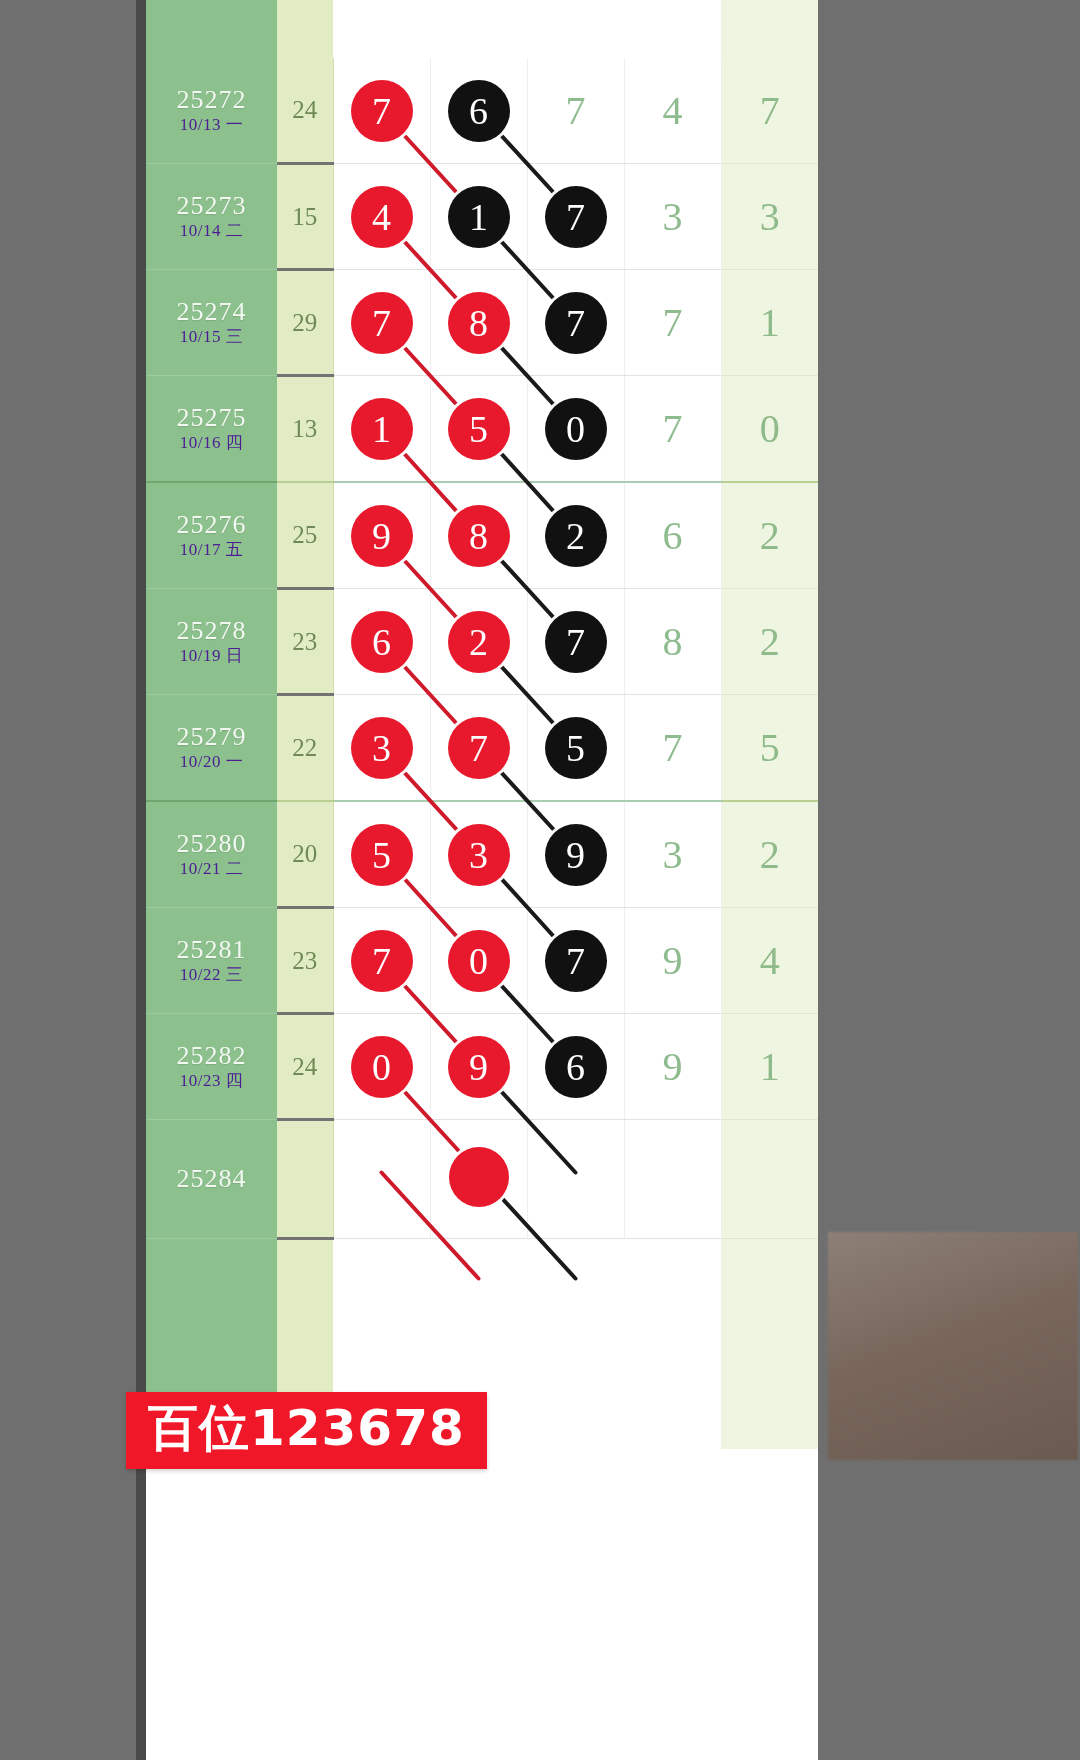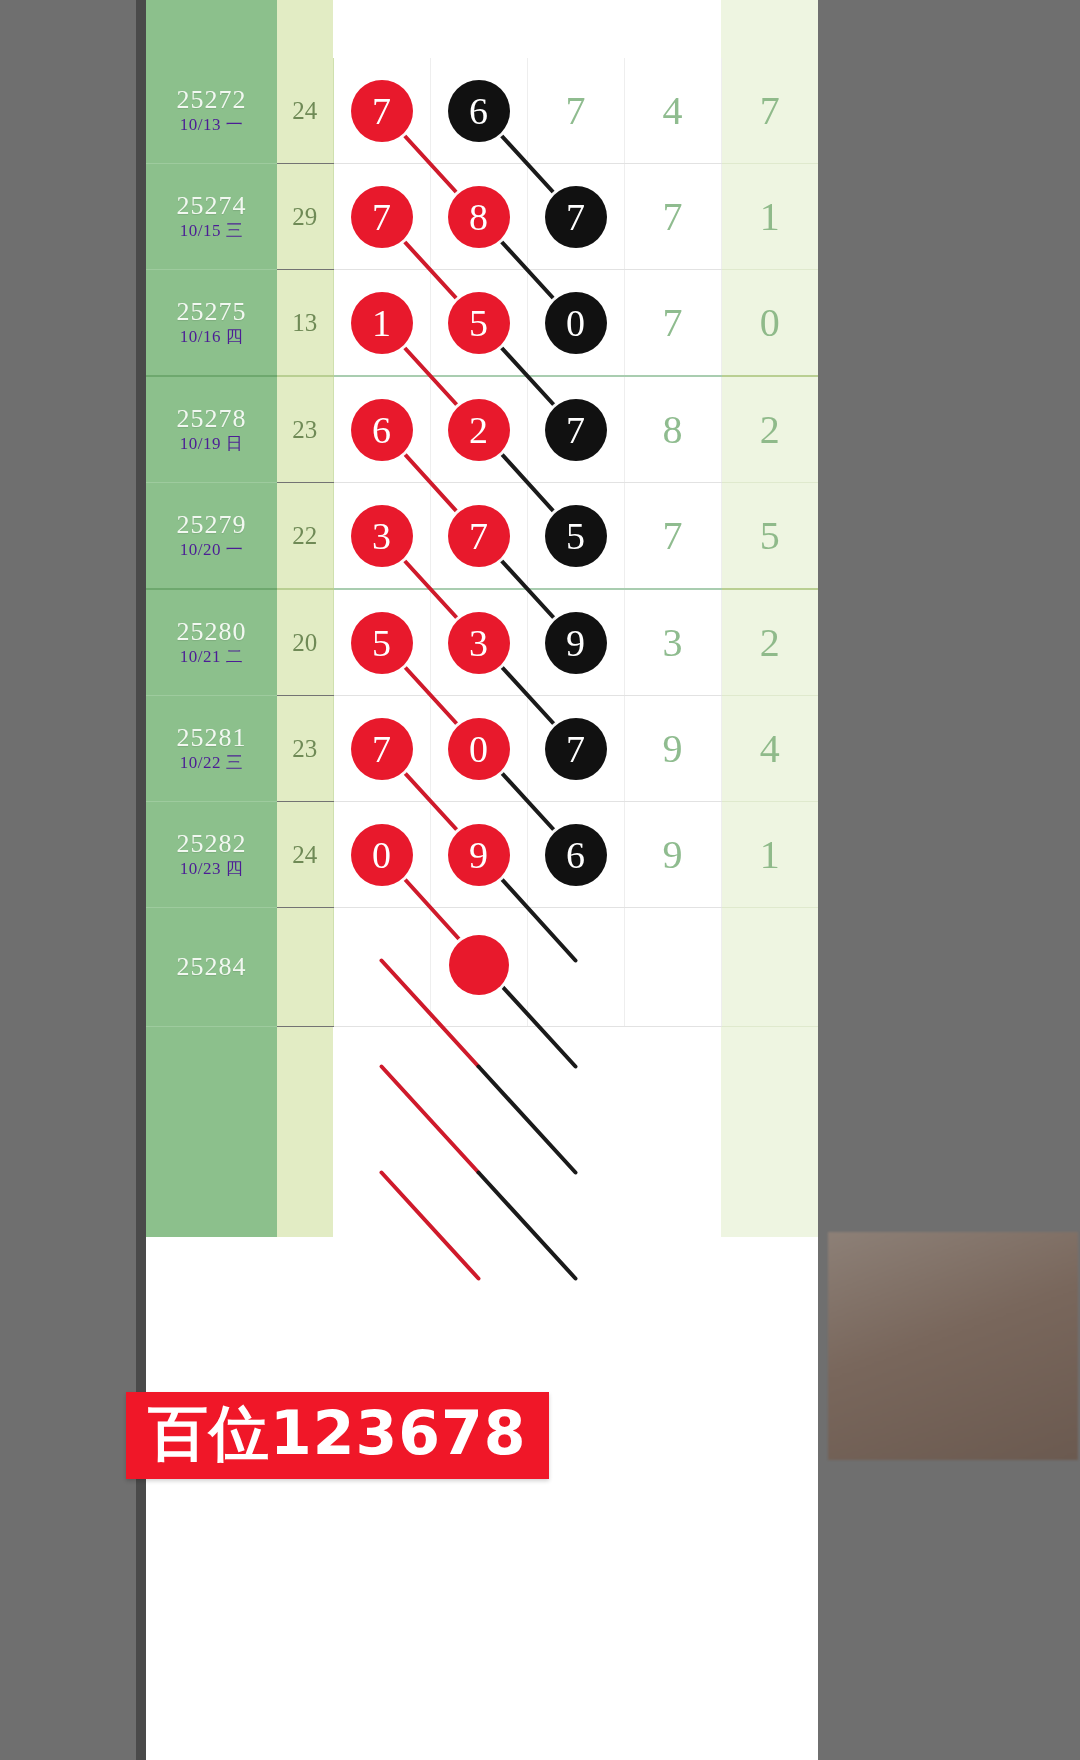--- a/index.html
+++ b/index.html
@@ -58,21 +58,21 @@
     color:#4c1d95;
     font-size:17px;
     line-height:1.3;
     letter-spacing:.5px;
   }
 
   .sum-cell{
     background:#e2ecc4;
     text-align:center;vertical-align:middle;
     color:#6f8a56;font-size:25px;
-    border-bottom:1px solid #737373;
+    border-bottom:3px solid #737373;
     border-right:1px solid #cfe0ae;
   }
   .sum-cell.grp{border-bottom:2px solid #b9cf92;}
 
   .dcell{
     background:#ffffff;
     text-align:center;vertical-align:middle;
     border-bottom:1px solid #e2e2e2;
     border-right:1px solid #eeeeee;
     position:relative;
@@ -111,21 +111,21 @@
 
   
   #banner{
     position:absolute;left:126px;top:1392px;
     background:#f01728;
     padding:10px 22px 14px 22px;
     z-index:9;
     box-shadow:0 2px 4px rgba(0,0,0,.18);
   }
   #banner .btxt{
-    color:#ffffff;font-size:60px;line-height:1.05;
+    color:#ffffff;font-size:50px;line-height:1.05;
     font-family:"DejaVu Sans","Liberation Sans",sans-serif;
     font-weight:700;letter-spacing:1px;white-space:nowrap;
   }
   .pad-row td{height:58px;background:#8cc08c;}
   .pad-row td.padwhite{background:#ffffff;}
   .pad-row td.padsum{background:#e2ecc4;}
   .pad-row td.padtail{background:#eef5e1;}
 </style>
 </head>
 <body>
@@ -163,20 +163,32 @@
           </td>
           <td class="sum-cell">24</td>
           <td class="dcell"><span class="ball red">7</span></td>
           <td class="dcell"><span class="ball black">6</span></td>
           <td class="dcell"><span class="plain">7</span></td>
           <td class="dcell"><span class="plain">4</span></td>
           <td class="tail-cell">7</td>
         </tr>
         <tr>
           <td class="issue-cell" style="height:105px">
+            <span class="issue-no">25273</span>
+            <span class="issue-date">10/14 二</span>
+          </td>
+          <td class="sum-cell">15</td>
+          <td class="dcell"><span class="ball red">4</span></td>
+          <td class="dcell"><span class="ball black">1</span></td>
+          <td class="dcell"><span class="ball black">7</span></td>
+          <td class="dcell"><span class="plain">3</span></td>
+          <td class="tail-cell">3</td>
+        </tr>
+        <tr>
+          <td class="issue-cell" style="height:105px">
             <span class="issue-no">25274</span>
             <span class="issue-date">10/15 三</span>
           </td>
           <td class="sum-cell">29</td>
           <td class="dcell"><span class="ball red">7</span></td>
           <td class="dcell"><span class="ball red">8</span></td>
           <td class="dcell"><span class="ball black">7</span></td>
           <td class="dcell"><span class="plain">7</span></td>
           <td class="tail-cell">1</td>
         </tr>
@@ -184,20 +196,32 @@
           <td class="issue-cell grp" style="height:105px">
             <span class="issue-no">25275</span>
             <span class="issue-date">10/16 四</span>
           </td>
           <td class="sum-cell grp">13</td>
           <td class="dcell grp"><span class="ball red">1</span></td>
           <td class="dcell grp"><span class="ball red">5</span></td>
           <td class="dcell grp"><span class="ball black">0</span></td>
           <td class="dcell grp"><span class="plain">7</span></td>
           <td class="tail-cell grp">0</td>
+        </tr>
+        <tr>
+          <td class="issue-cell" style="height:105px">
+            <span class="issue-no">25276</span>
+            <span class="issue-date">10/17 五</span>
+          </td>
+          <td class="sum-cell">25</td>
+          <td class="dcell"><span class="ball red">9</span></td>
+          <td class="dcell"><span class="ball red">8</span></td>
+          <td class="dcell"><span class="ball black">2</span></td>
+          <td class="dcell"><span class="plain">6</span></td>
+          <td class="tail-cell">2</td>
         </tr>
         <tr>
           <td class="issue-cell" style="height:105px">
             <span class="issue-no">25278</span>
             <span class="issue-date">10/19 日</span>
           </td>
           <td class="sum-cell">23</td>
           <td class="dcell"><span class="ball red">6</span></td>
           <td class="dcell"><span class="ball red">2</span></td>
           <td class="dcell"><span class="ball black">7</span></td>

